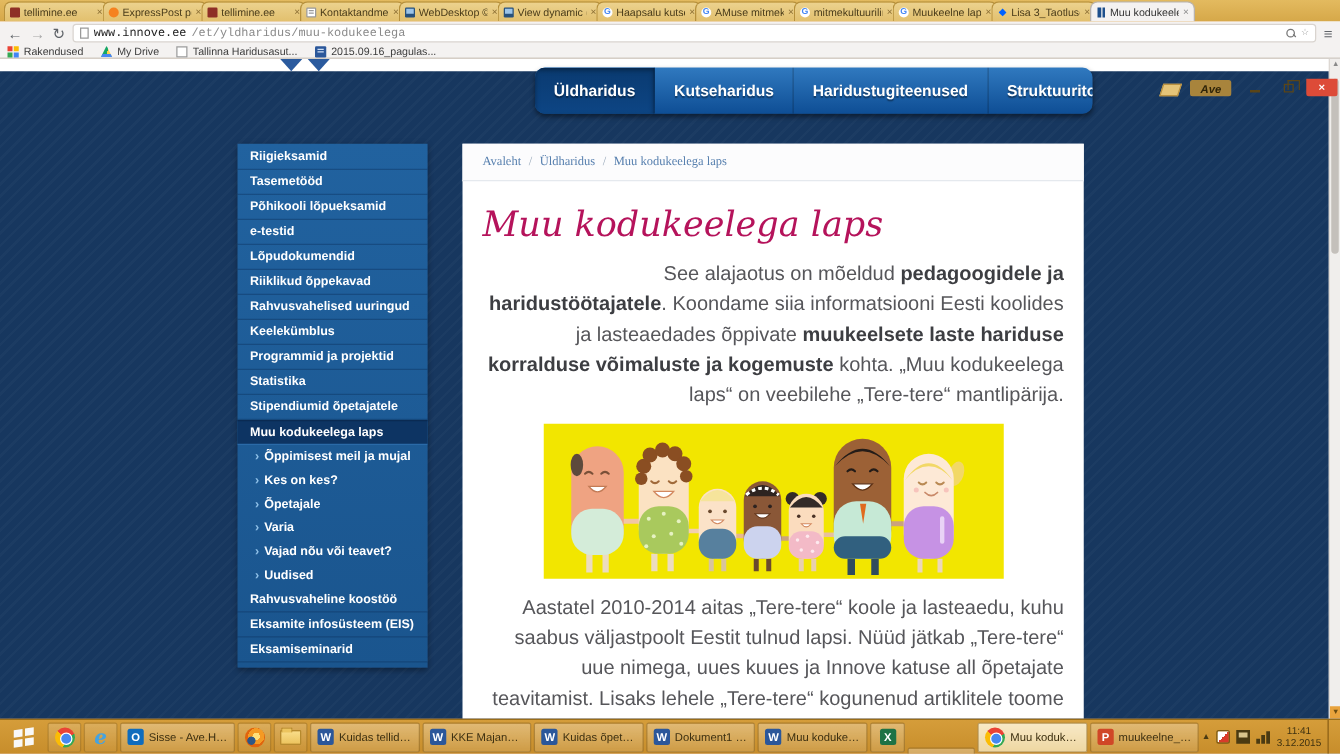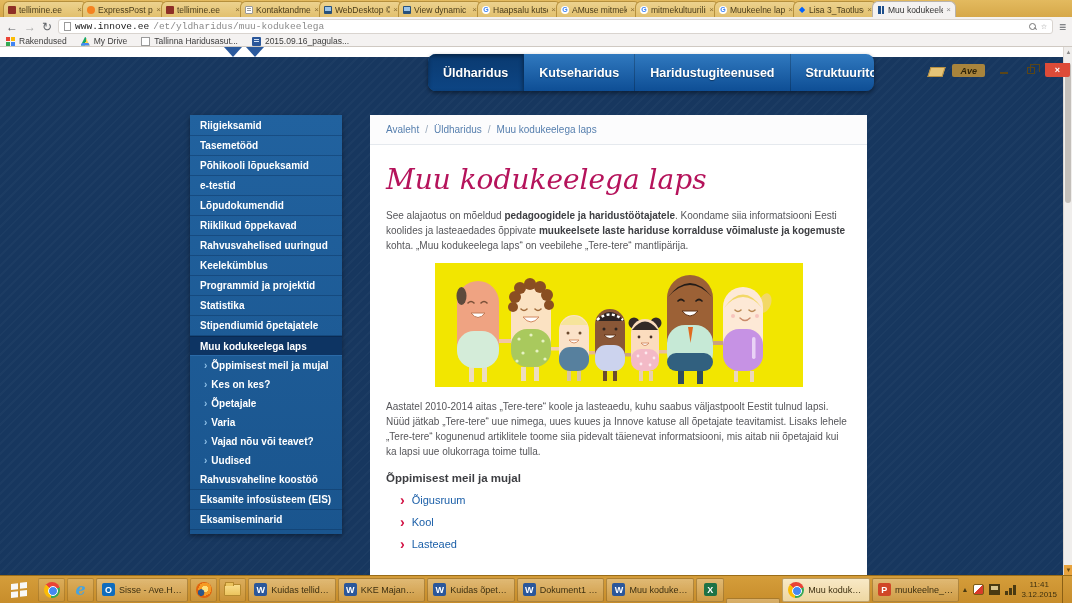--- a/index.html
+++ b/index.html
@@ -92,26 +92,26 @@
   .sidebar { position:absolute; left:190px; top:68px; width:152px; background:linear-gradient(180deg,#21629f,#1a558e);
     padding:1px 0 4px; box-shadow:0 2px 5px rgba(0,0,0,.4); }
   .sitem { height:20px; display:flex; align-items:center; padding:0 10px; color:#fff; font-size:10px;
     font-weight:bold; border-bottom:1px solid rgba(8,40,80,.35); }
   .sitem.sub { height:19px; padding-left:14px; border-bottom:none; gap:4px; }
   .subarr { color:#8fc0e8; font-weight:bold; font-size:10px; }
   .sitem.active { background:#0d3463; border-top:1px solid #0a2a52; border-bottom:1px solid #2a6aa8; }
 
   .card { position:absolute; left:370px; top:68px; width:497px; height:460px; background:#fff; }
   .breadcrumb { height:30px; display:flex; align-items:center; gap:6px; padding:0 16px; font-size:10px;
-    color:#567fae; border-bottom:1px solid #e5e9ee; background:#fcfcfd; }
+    color:#567fae; border-bottom:1px solid #e5e9ee; background:#fcfcfd;font-family:Liberation Serif, serif; }
   .bsep { color:#9aaabb; }
   .content { padding:10px 16px 0; }
   h1.ptitle { font-family:"DejaVu Serif",serif; font-style:italic; font-weight:normal;
     font-size:28px; color:#b5135b; margin:8px 0 12px; }
-  .ptext { font-size:10px; color:#56565a; line-height:1.52; margin-bottom:9px; }
+  .ptext { font-size:16px; color:#56565a; line-height:1.52; margin-bottom:9px;text-align:right; }
   .ptext b { color:#3d3e42; }
   .illus { width:368px; height:124px; background:#f2e600; margin:5px auto 12px; }
   .subhead { font-size:11.5px; font-weight:bold; color:#3d3e42; margin:13px 0 9px; }
   .linkrow { display:flex; align-items:center; gap:7px; margin:0 0 8px; padding-left:14px; height:14px; }
   .chev { color:#d21345; font-weight:bold; font-size:14px; line-height:1; }
   .plink { color:#1b5fa8; font-size:11px; }
 
   
   .pagescroll { position:absolute; right:0; top:0; width:9px; height:528px; background:#f0eeec; border-left:1px solid #ddd8d3; }
   .pagescroll .thumb { position:absolute; top:16px; left:1px; width:6px; height:140px; background:#c4c0bb; border-radius:3px; }

